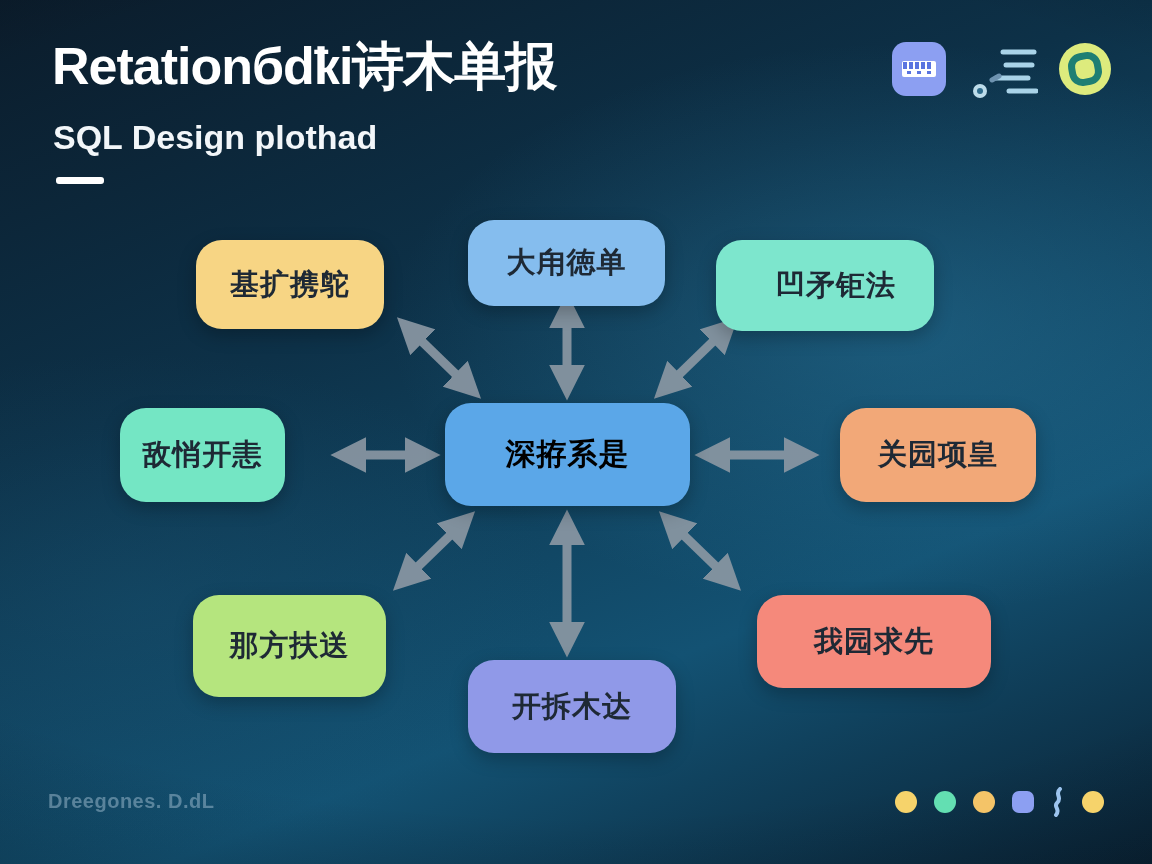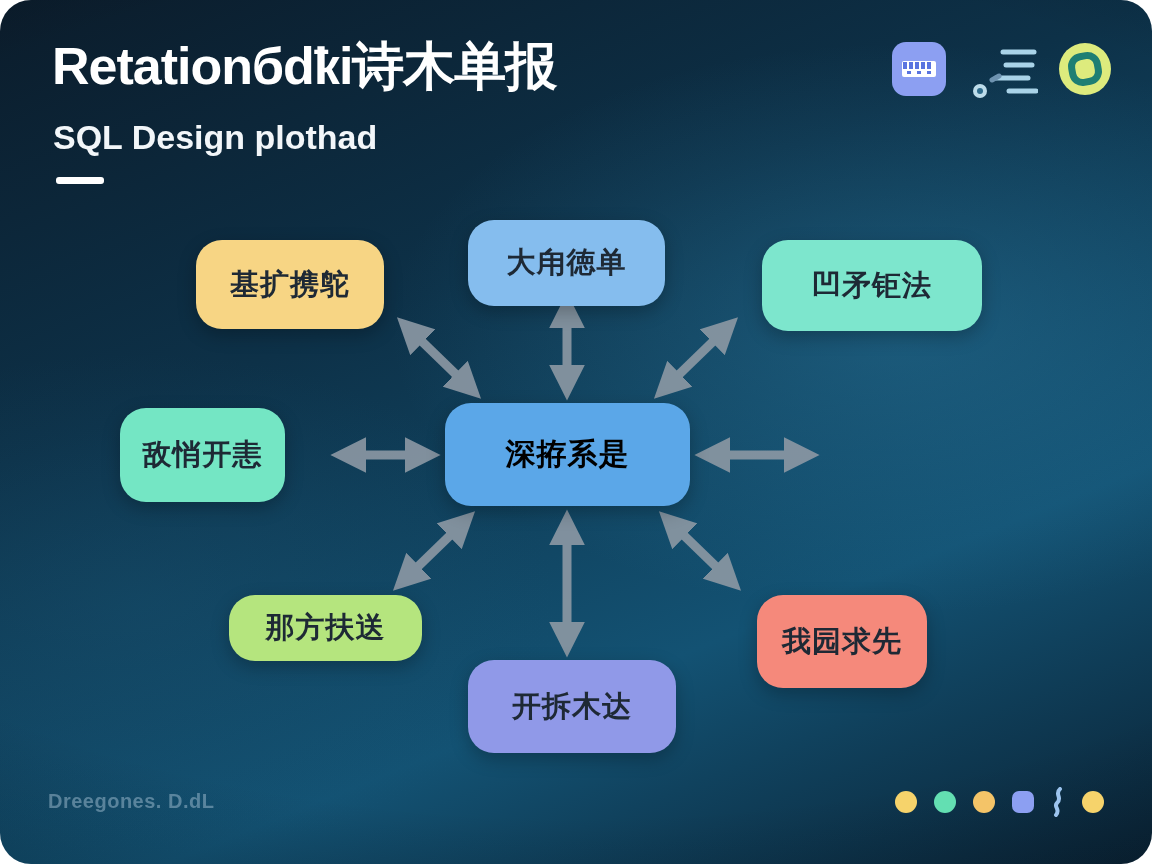--- a/index.html
+++ b/index.html
@@ -7,21 +7,20 @@
     width:1152px;height:864px;overflow:hidden;
     font-family:"Liberation Sans","DejaVu Sans",sans-serif;
   }
   .slide{
     position:relative;width:1152px;height:864px;
     background:
       radial-gradient(ellipse 140% 90% at 50% 45%, rgba(0,0,0,0) 55%, rgba(2,10,16,0.55) 100%),
       radial-gradient(ellipse 820px 460px at 78% 38%, rgba(46,130,170,0.38), rgba(46,130,170,0) 62%),
       radial-gradient(ellipse 700px 420px at 12% 70%, rgba(26,86,118,0.30), rgba(26,86,118,0) 60%),
       linear-gradient(158deg, #0b1c2b 0%, #0d3148 35%, #135273 70%, #0a2234 100%);
-    border-radius: 31px;
   }
   .title{
     position:absolute;left:52px;top:38px;
     color:#ffffff;font-size:52px;font-weight:700;letter-spacing:-1px;line-height:1.1;
   }
   .subtitle{
     position:absolute;left:53px;top:118px;
     color:#f2f6f9;font-size:34px;font-weight:700;letter-spacing:0px;
   }
   .title-dash{
@@ -106,32 +105,33 @@
       <line x1="466" y1="520" x2="402" y2="582" marker-start="url(#ah)" marker-end="url(#ah)"></line>
       <line x1="567" y1="522" x2="567" y2="645" marker-start="url(#ah)" marker-end="url(#ah)"></line>
       <line x1="668" y1="520" x2="732" y2="582" marker-start="url(#ah)" marker-end="url(#ah)"></line>
     </g>
   </svg>
 
   <div class="node" style="left: 468px; top: 192px; width: 197px; height: 86px; background: rgb(133, 189, 238); margin-top: 28px;">大甪徳单</div>
 
   <div class="node" style="left: 196px; top: 240px; width: 188px; height: 89px; background: rgb(247, 213, 132);">基扩携鸵</div>
 
-  <div class="node" style="left: 762px; top: 240px; width: 220px; height: 91px; background: rgb(125, 230, 205);">凹矛钜法</div>
+  <div class="node" style="left: 716px; top: 240px; width: 196px; height: 91px; background: rgb(125, 230, 205); padding-left: 22px;">凹矛钜法</div>
 
   <div class="node" style="left: 120px; top: 408px; width: 165px; height: 94px; background: rgb(116, 230, 196);">敌悄开恚</div>
 
   <div class="node center" style="left: 445px; top: 403px; width: 245px; height: 103px; background: rgb(91, 167, 232);">深拵系是</div>
 
+  <div class="node" style="left: 840px; top: 408px; width: 196px; height: 94px; background: rgb(242, 168, 120);">关园项皇</div>
 
-  <div class="node" style="left: 193px; top: 595px; width: 193px; height: 66px; background: rgb(181, 229, 126); margin-left: 36px;">那方扶送</div>
+  <div class="node" style="left: 193px; top: 595px; width: 193px; height: 102px; background: rgb(181, 229, 126);">那方扶送</div>
 
   <div class="node" style="left: 468px; top: 660px; width: 208px; height: 93px; background: rgb(144, 153, 232);">开拆木达</div>
 
-  <div class="node" style="left: 757px; top: 595px; width: 170px; height: 93px; background: rgb(245, 137, 123); font-family: Liberation Serif, serif;">我园求先</div>
+  <div class="node" style="left: 757px; top: 595px; width: 234px; height: 93px; background: rgb(245, 137, 123); font-family: Liberation Serif, serif;">我园求先</div>
 
   <div class="watermark">Dreegones. D.dL</div>
 
   <div class="dots">
     <span class="dot" style="background: rgb(246, 211, 107);"></span>
     <span class="dot" style="background: rgb(99, 223, 178);"></span>
     <span class="dot" style="background: rgb(244, 196, 104);"></span>
     <span class="dot square" style="background: rgb(140, 159, 242);"></span>
     <span class="squiggle">
       <svg width="14" height="30" viewBox="0 0 14 30">

